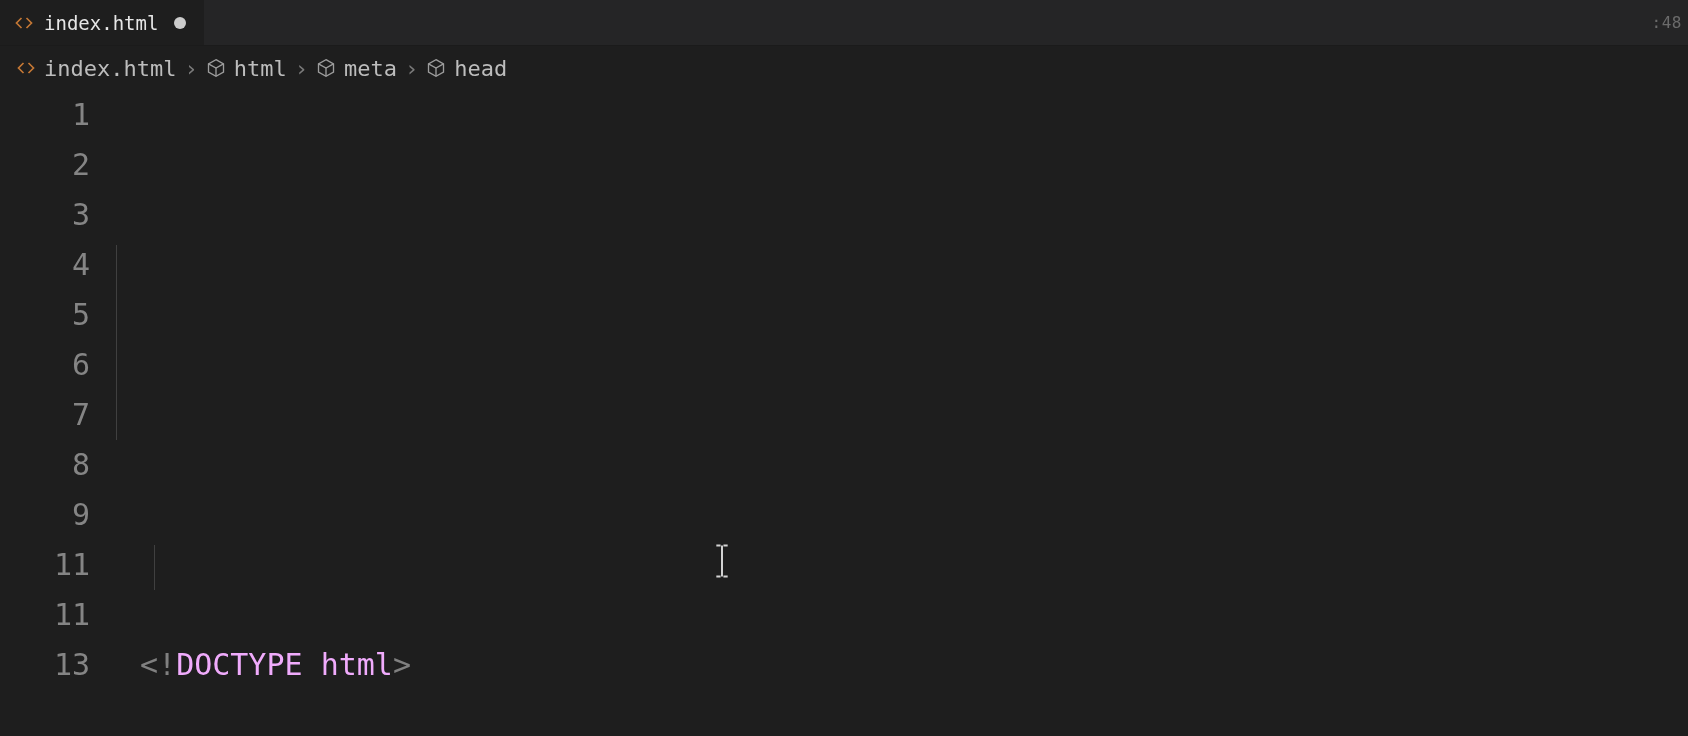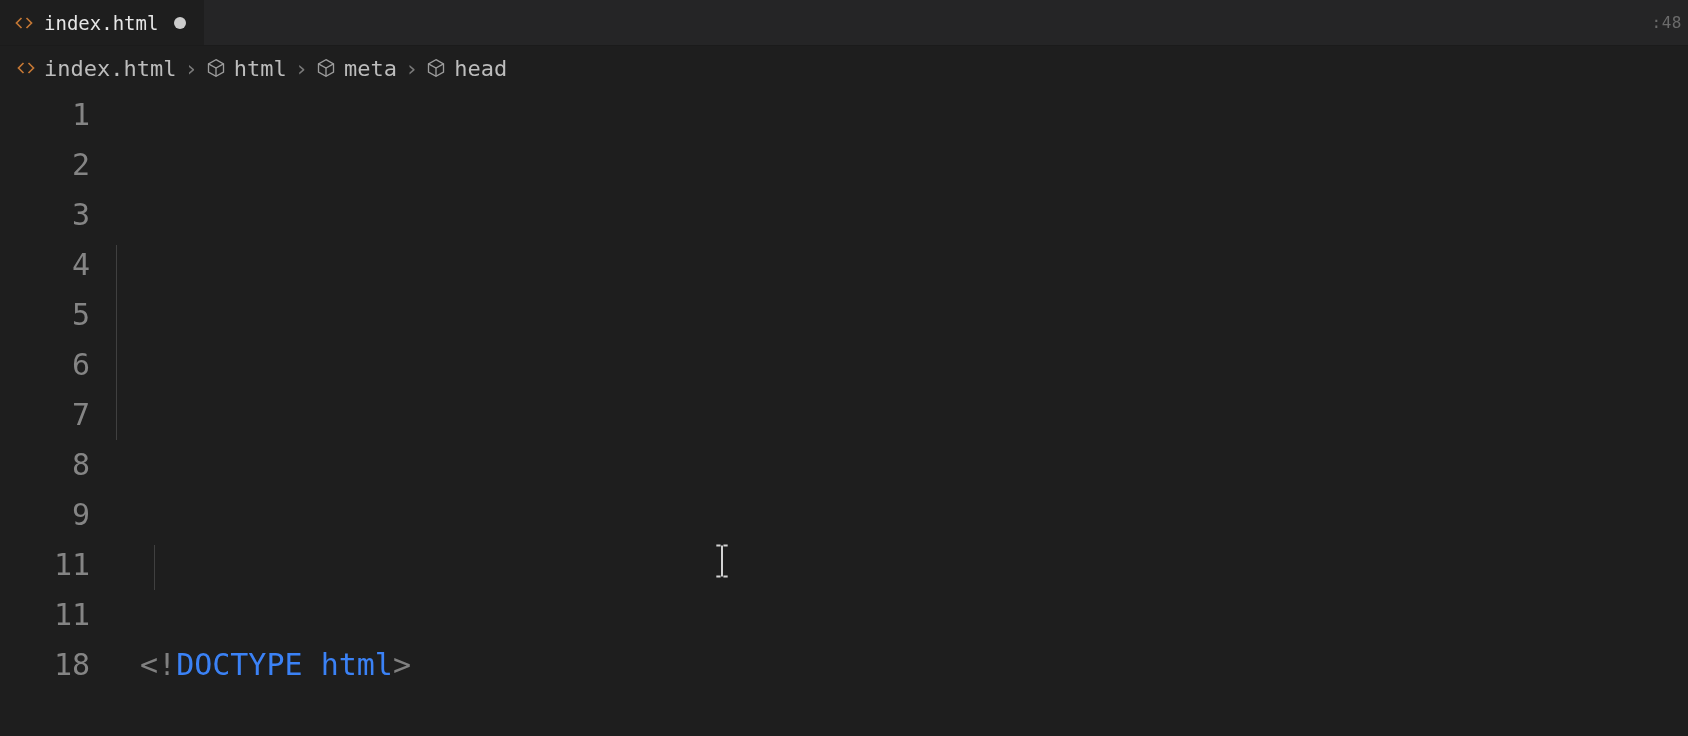--- a/index.html
+++ b/index.html
@@ -87,21 +87,21 @@
   }
   .ig-col1 { left: 0px; }
   .ibeam {
     position: absolute;
     color: #d0d0d0;
     font-size: 32px;
     pointer-events: none;
   }
   
   .pun   { color: #808080; }   
-  .tag   { color: #3b82f6; }   
+  .tag   { color: #f0abfc; }   
   .txt   { color: #d4d4d4; }
 </style>
 </head>
 <body>
 
 <div class="tabbar">
   <div class="tab">
     <span class="file-icon">
       <svg width="20" height="20" viewBox="0 0 24 24" fill="none" stroke="#c57835" stroke-width="2">
         <polyline points="15 6 21 12 15 18"></polyline>
@@ -164,21 +164,21 @@
     <div class="ln">2</div>
     <div class="ln">3</div>
     <div class="ln">4</div>
     <div class="ln">5</div>
     <div class="ln">6</div>
     <div class="ln">7</div>
     <div class="ln">8</div>
     <div class="ln">9</div>
     <div class="ln">11</div>
     <div class="ln">11</div>
-    <div class="ln">18</div>
+    <div class="ln">13</div>
   </div>
 
   <div class="code" style="padding-left:28px;">
     
     <div class="indent-guide ig-col1" style="top:155px; height:195px; left:4px;"></div>
     
     <div class="indent-guide" style="top:455px; height:45px; left:42px;"></div>
 
     
     <span class="ibeam" style="top:402px; left:484px;">

